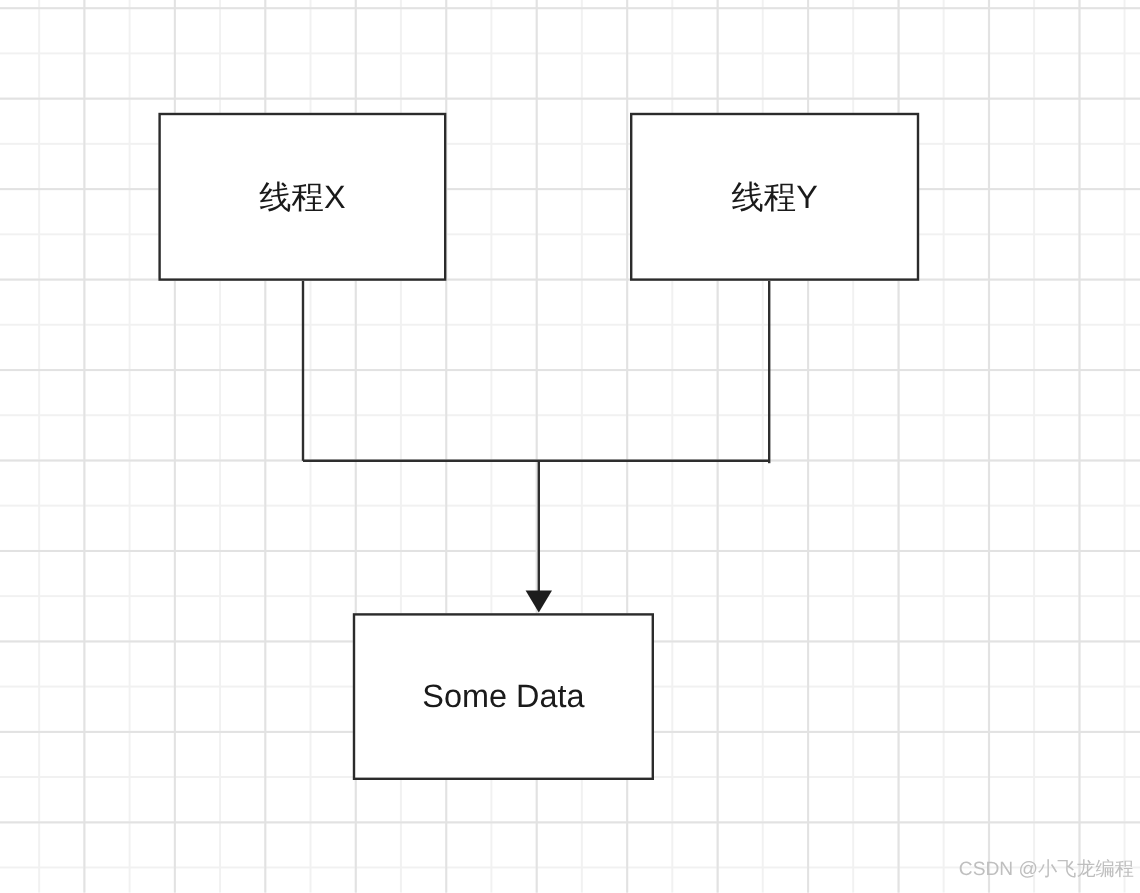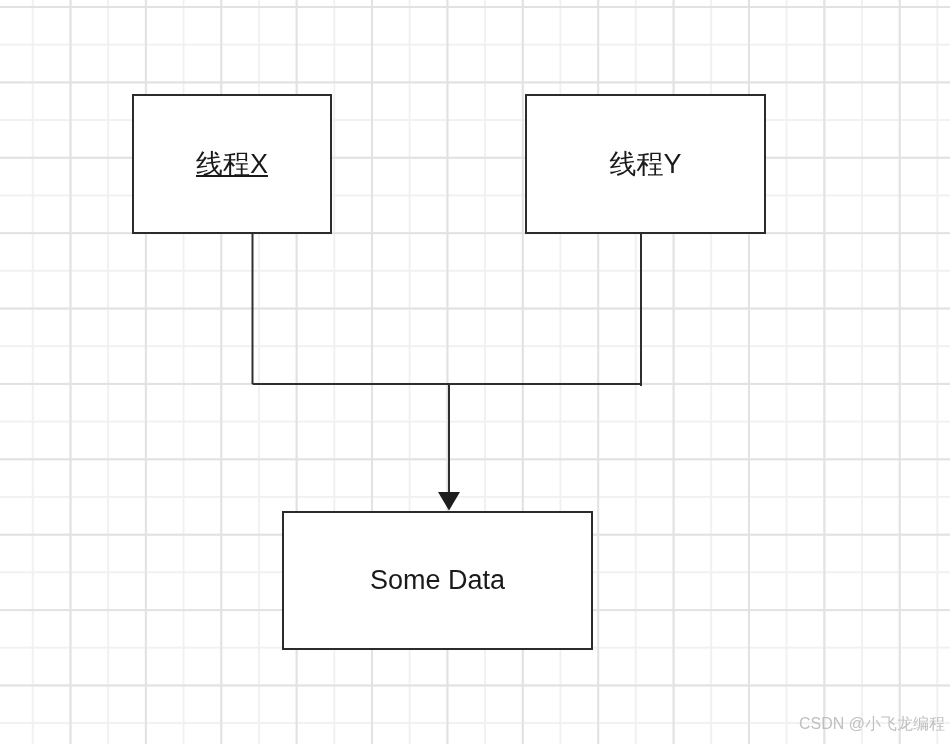--- a/index.html
+++ b/index.html
@@ -59,23 +59,23 @@
     background: #ffffff;
     border: 2px solid #2b2b2b;
     display: flex;
     align-items: center;
     justify-content: center;
     text-align: center;
     color: #1a1a1a;
     font-size: 27px;
     line-height: 1.2;
   }
-  .node-thread-x { left: 132px; top: 94px;  width: 200px; height: 140px; text-decoration: underline; }
+  .node-thread-x { left: 132px; top: 94px;  width: 240px; height: 140px; }
   .node-thread-y { left: 525px; top: 94px;  width: 241px; height: 140px; justify-content: center; }
-  .node-some-data{ left: 282px; top: 511px; width: 311px; height: 139px; }
+  .node-some-data{ left: 294px; top: 511px; width: 251px; height: 139px; }
 
   
   .watermark {
     position: absolute;
     right: 5px;
     bottom: 9px;
     color: #bfbfbf;
     font-size: 16px;
     white-space: nowrap;
   }

